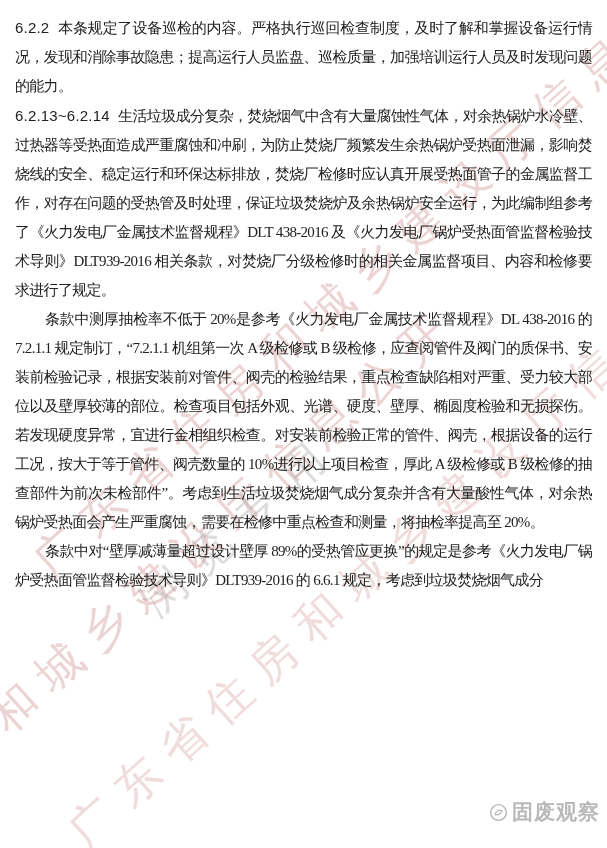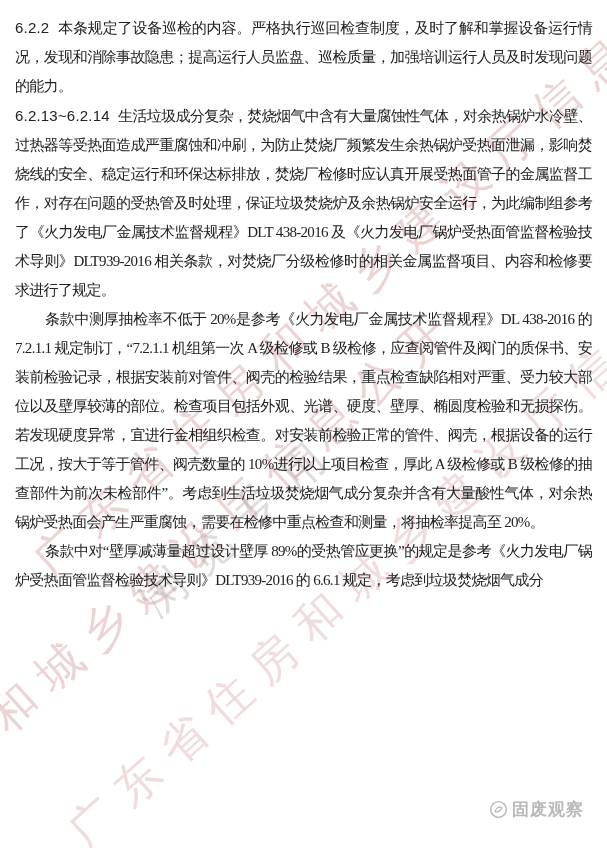--- a/index.html
+++ b/index.html
@@ -51,21 +51,21 @@
   .corner-wm {
     position:absolute;
     left:488px; top:798px;
     z-index:2;
     display:flex; align-items:center; gap:3px;
     pointer-events:none;
   }
   .corner-wm .logo { width:21px; height:21px; opacity:0.65; }
   .corner-text {
     font-family:Liberation Mono, monospace;
-    font-size:17px;
+    font-size:21px;
     font-weight:bold;
     letter-spacing:1px;
     opacity:0.62;
     text-shadow:0 0 1px rgba(255,255,255,0.8);
   }
 </style>
 </head>
 <body>
 
 <div class="page" style="background: rgb(255, 255, 255);">

